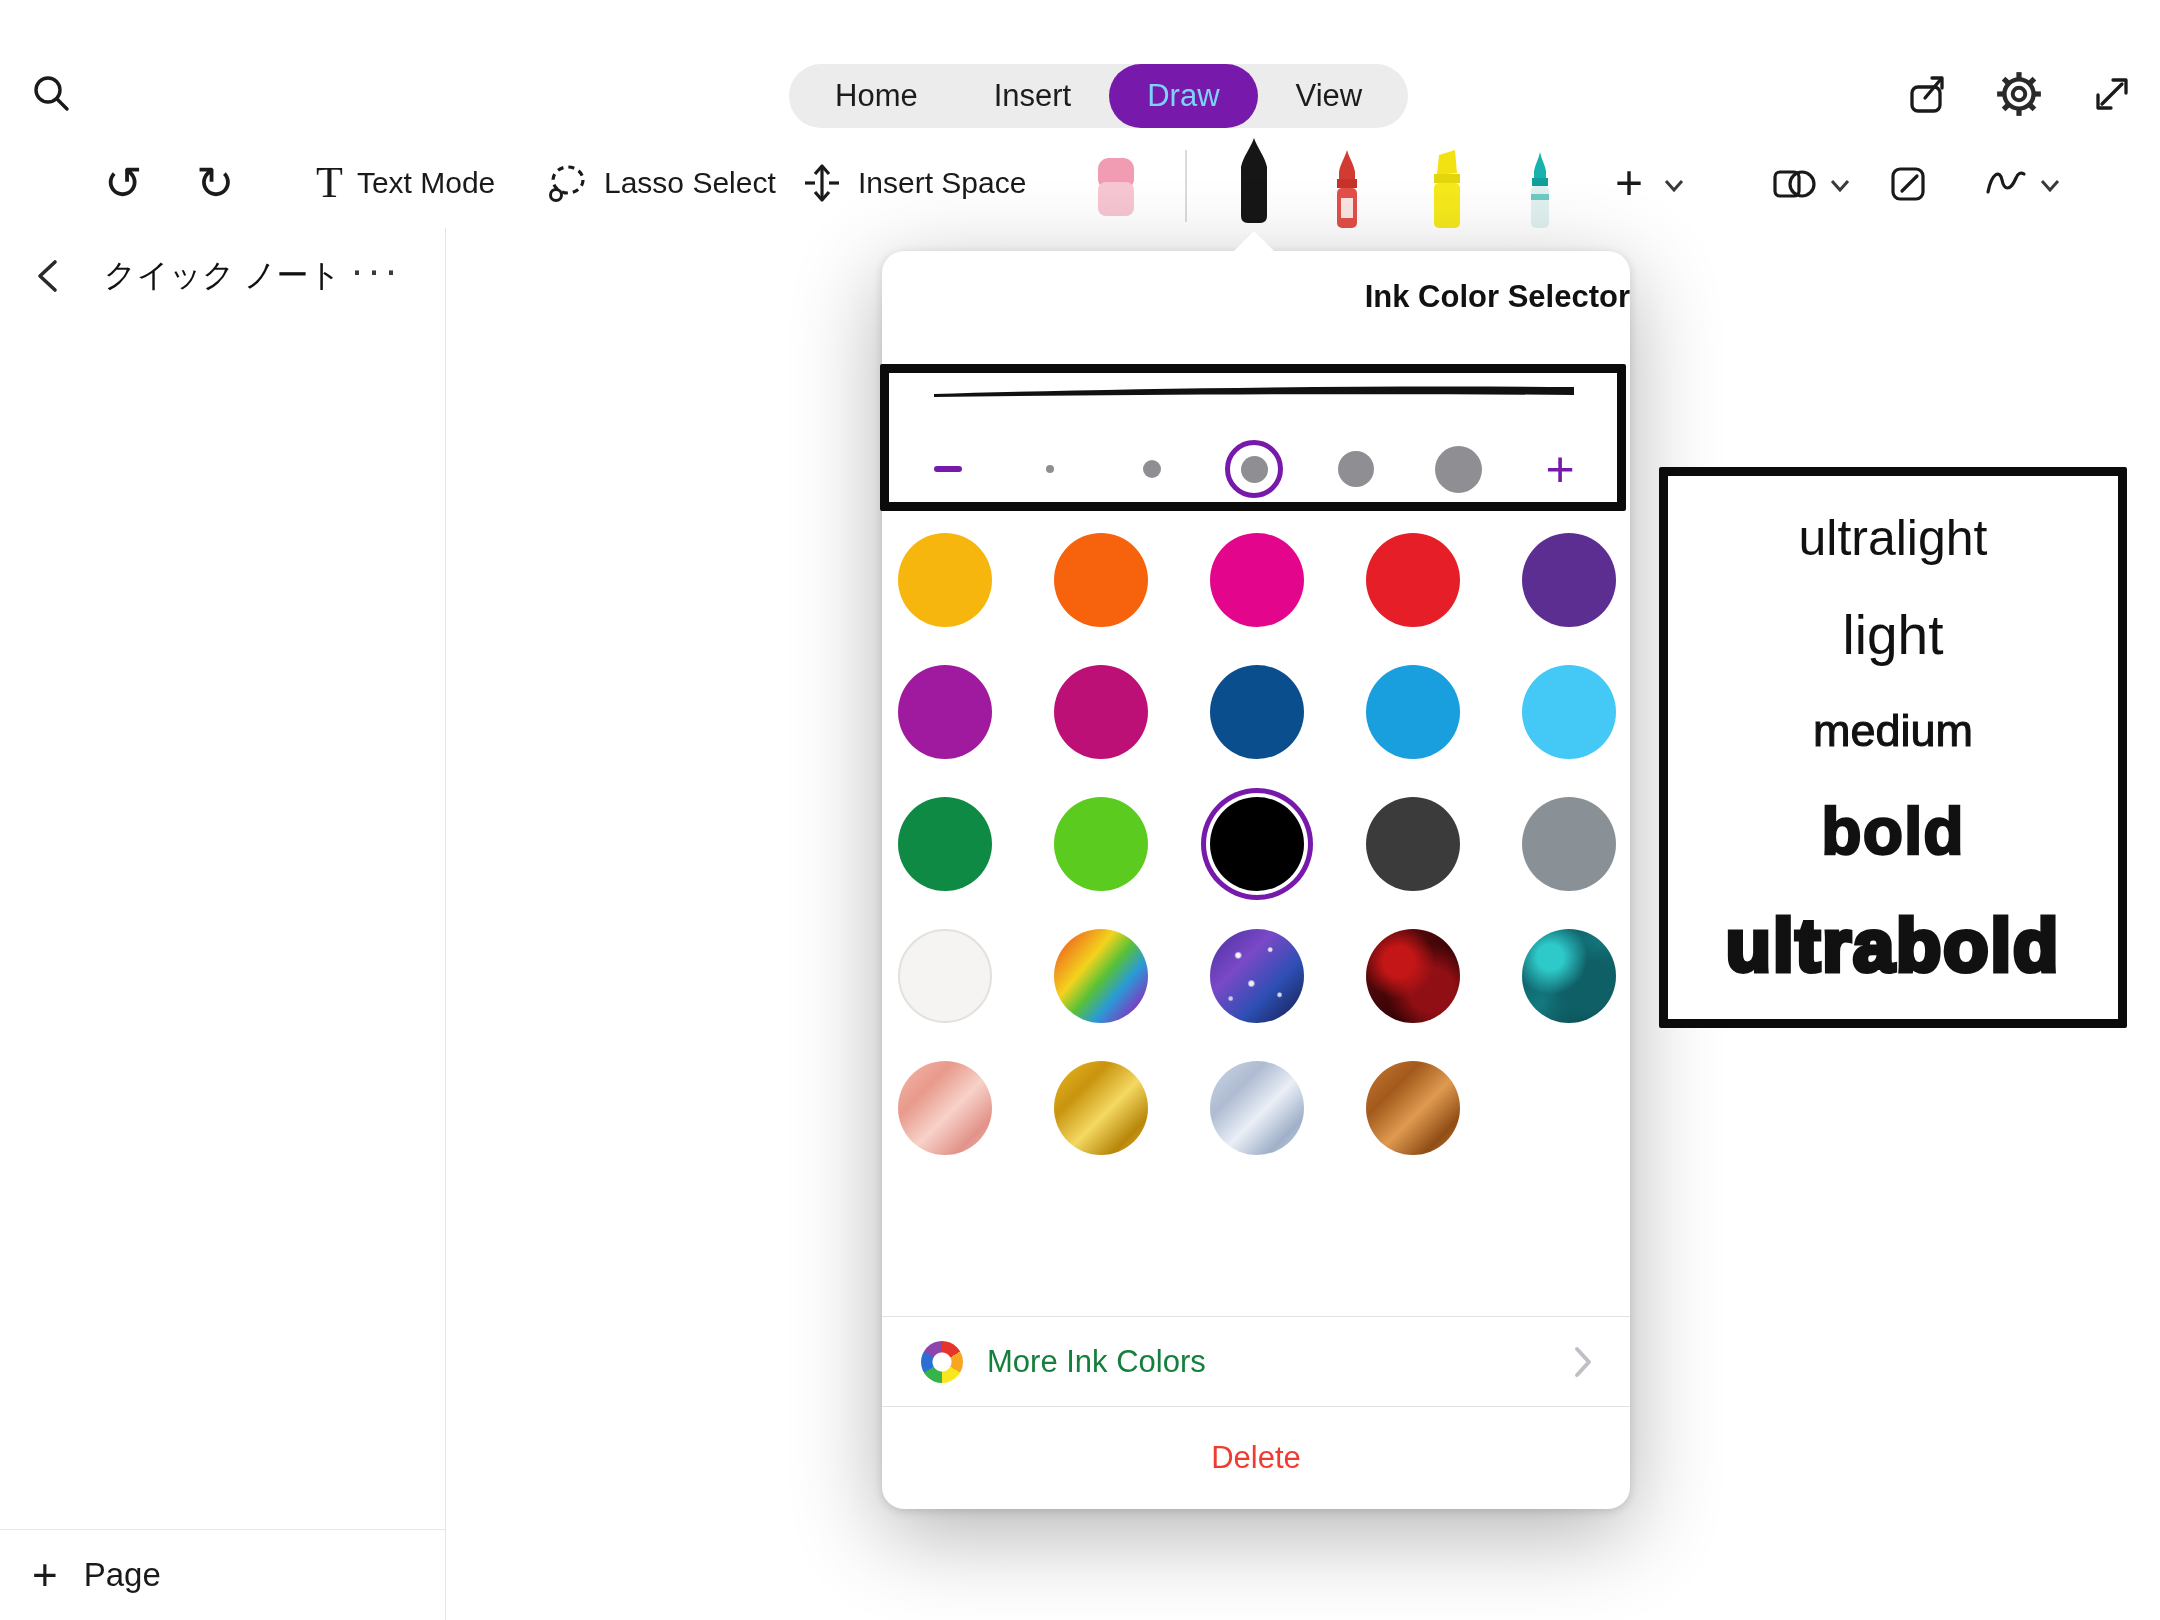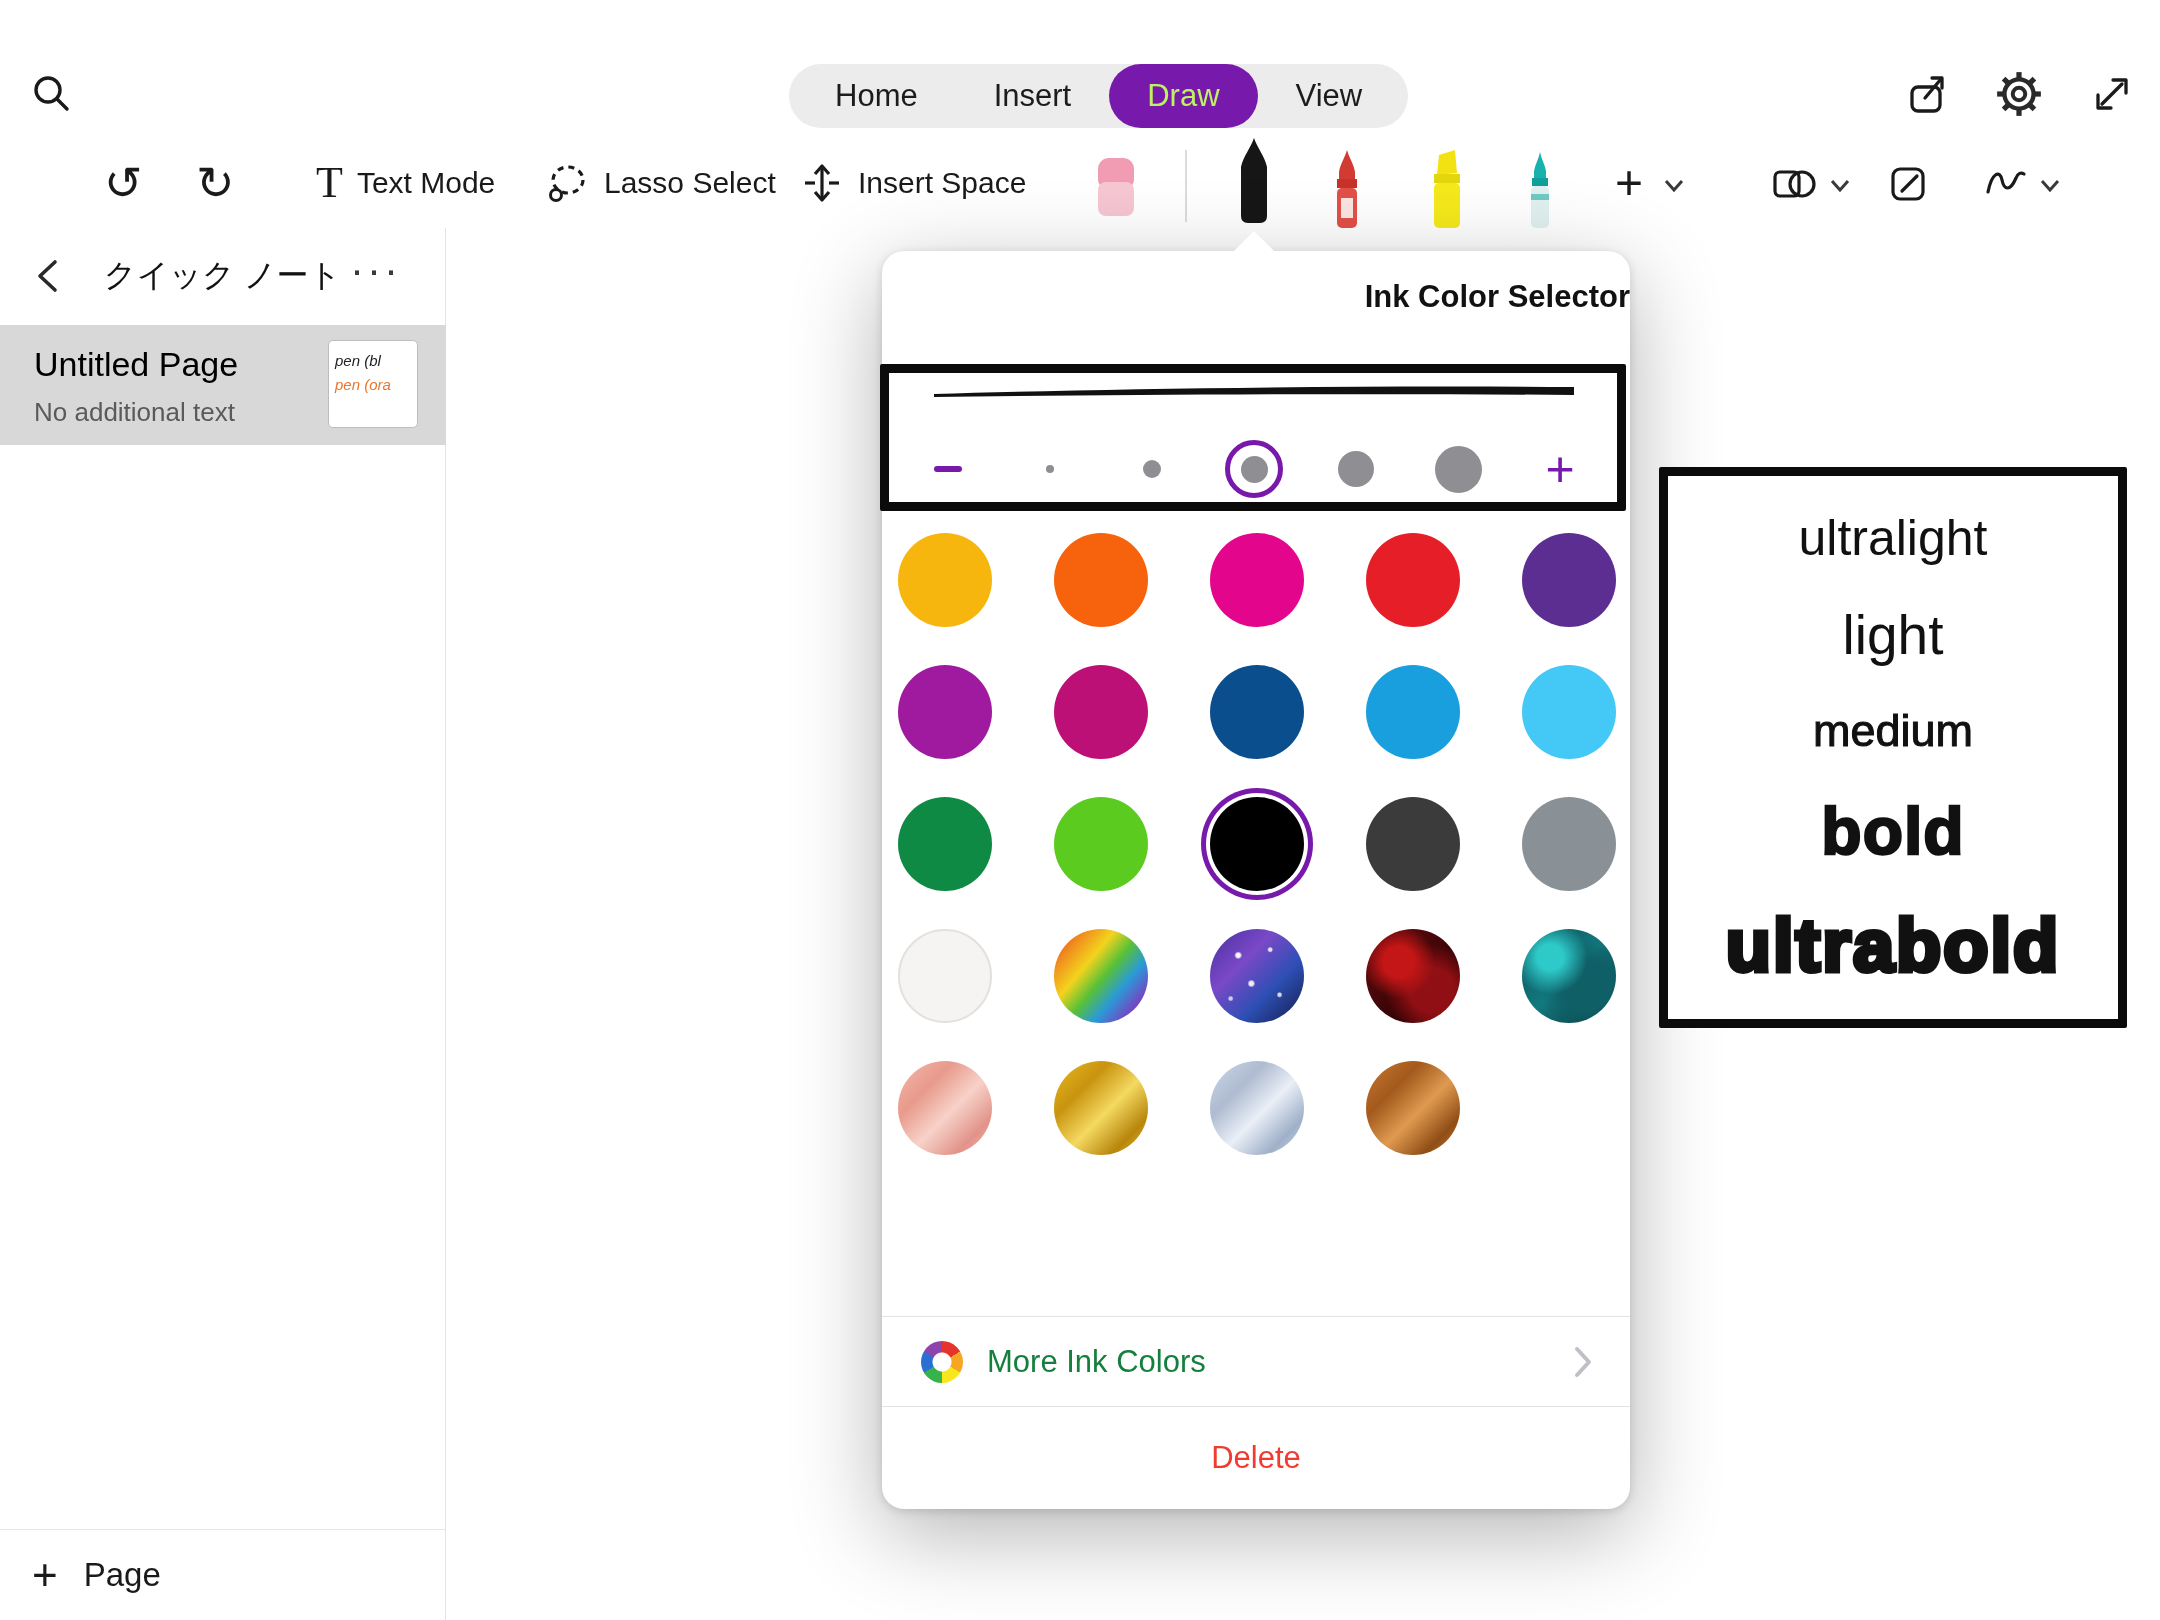--- a/index.html
+++ b/index.html
@@ -4,21 +4,21 @@
 <style>
   * { margin:0; padding:0; box-sizing:border-box; }
   html,body { background:#fff; }
   body { font-family:"Liberation Sans", sans-serif; }
   #app { position:relative; width:2160px; height:1620px; background:#fff; overflow:hidden; }
   .icon-btn { position:absolute; display:flex; align-items:center; justify-content:center; cursor:pointer; }
 
   
   .tab-pill { position:absolute; left:789px; top:64px; height:64px; background:#ECECEC; border-radius:32px; display:flex; align-items:center; padding:0 8px; }
   .tab { padding:0 38px; height:64px; display:flex; align-items:center; font-size:31px; color:#1c1c1c; border-radius:32px; cursor:pointer; }
-  .tab.active { background:#7719AA; color:#bef264; height:64px; }
+  .tab.active { background:#7719AA; color:#7dd3fc; height:64px; }
 
   .top-right-icon { top:68px; width:52px; height:52px; }
 
   
   .tool-group { position:absolute; top:156px; height:54px; display:flex; align-items:center; gap:14px; cursor:pointer; }
   .tool-label { font-size:30px; color:#1a1a1a; white-space:nowrap; }
   .t-glyph { font-family:"Liberation Serif", serif; font-size:44px; color:#1a1a1a; line-height:1; }
   .undo-glyph { font-size:46px; color:#1a1a1a; line-height:1; }
   .tool-divider { position:absolute; left:1185px; top:150px; width:2px; height:72px; background:#DBDBDB; }
   .tool-pen { position:absolute; top:146px; width:56px; height:84px; cursor:pointer; }
@@ -261,28 +261,20 @@
     <div class="sb-header">
       <div class="sb-back">
         <svg width="36" height="44" viewBox="0 0 36 44">
           <polyline points="25,8 10,22 25,36" fill="none" stroke="#2a2a2a" stroke-width="3.6" stroke-linecap="round" stroke-linejoin="round"></polyline>
         </svg>
       </div>
       <div class="sb-title">クイック ノート</div>
       <div class="sb-ellipsis">···</div>
     </div>
 
-    <div class="page-item">
-      <div class="page-item-title">Untitled Page</div>
-      <div class="page-item-sub">No additional text</div>
-      <div class="page-thumb">
-        <div class="thumb-l1">pen (bl</div>
-        <div class="thumb-l2">pen (ora</div>
-      </div>
-    </div>
 
     <div class="sb-footer">
       <span class="plus-glyph">+</span>
       <span class="sb-footer-label">Page</span>
     </div>
   </div>
 
   <div class="canvas"></div>
 
   <div class="popover">

